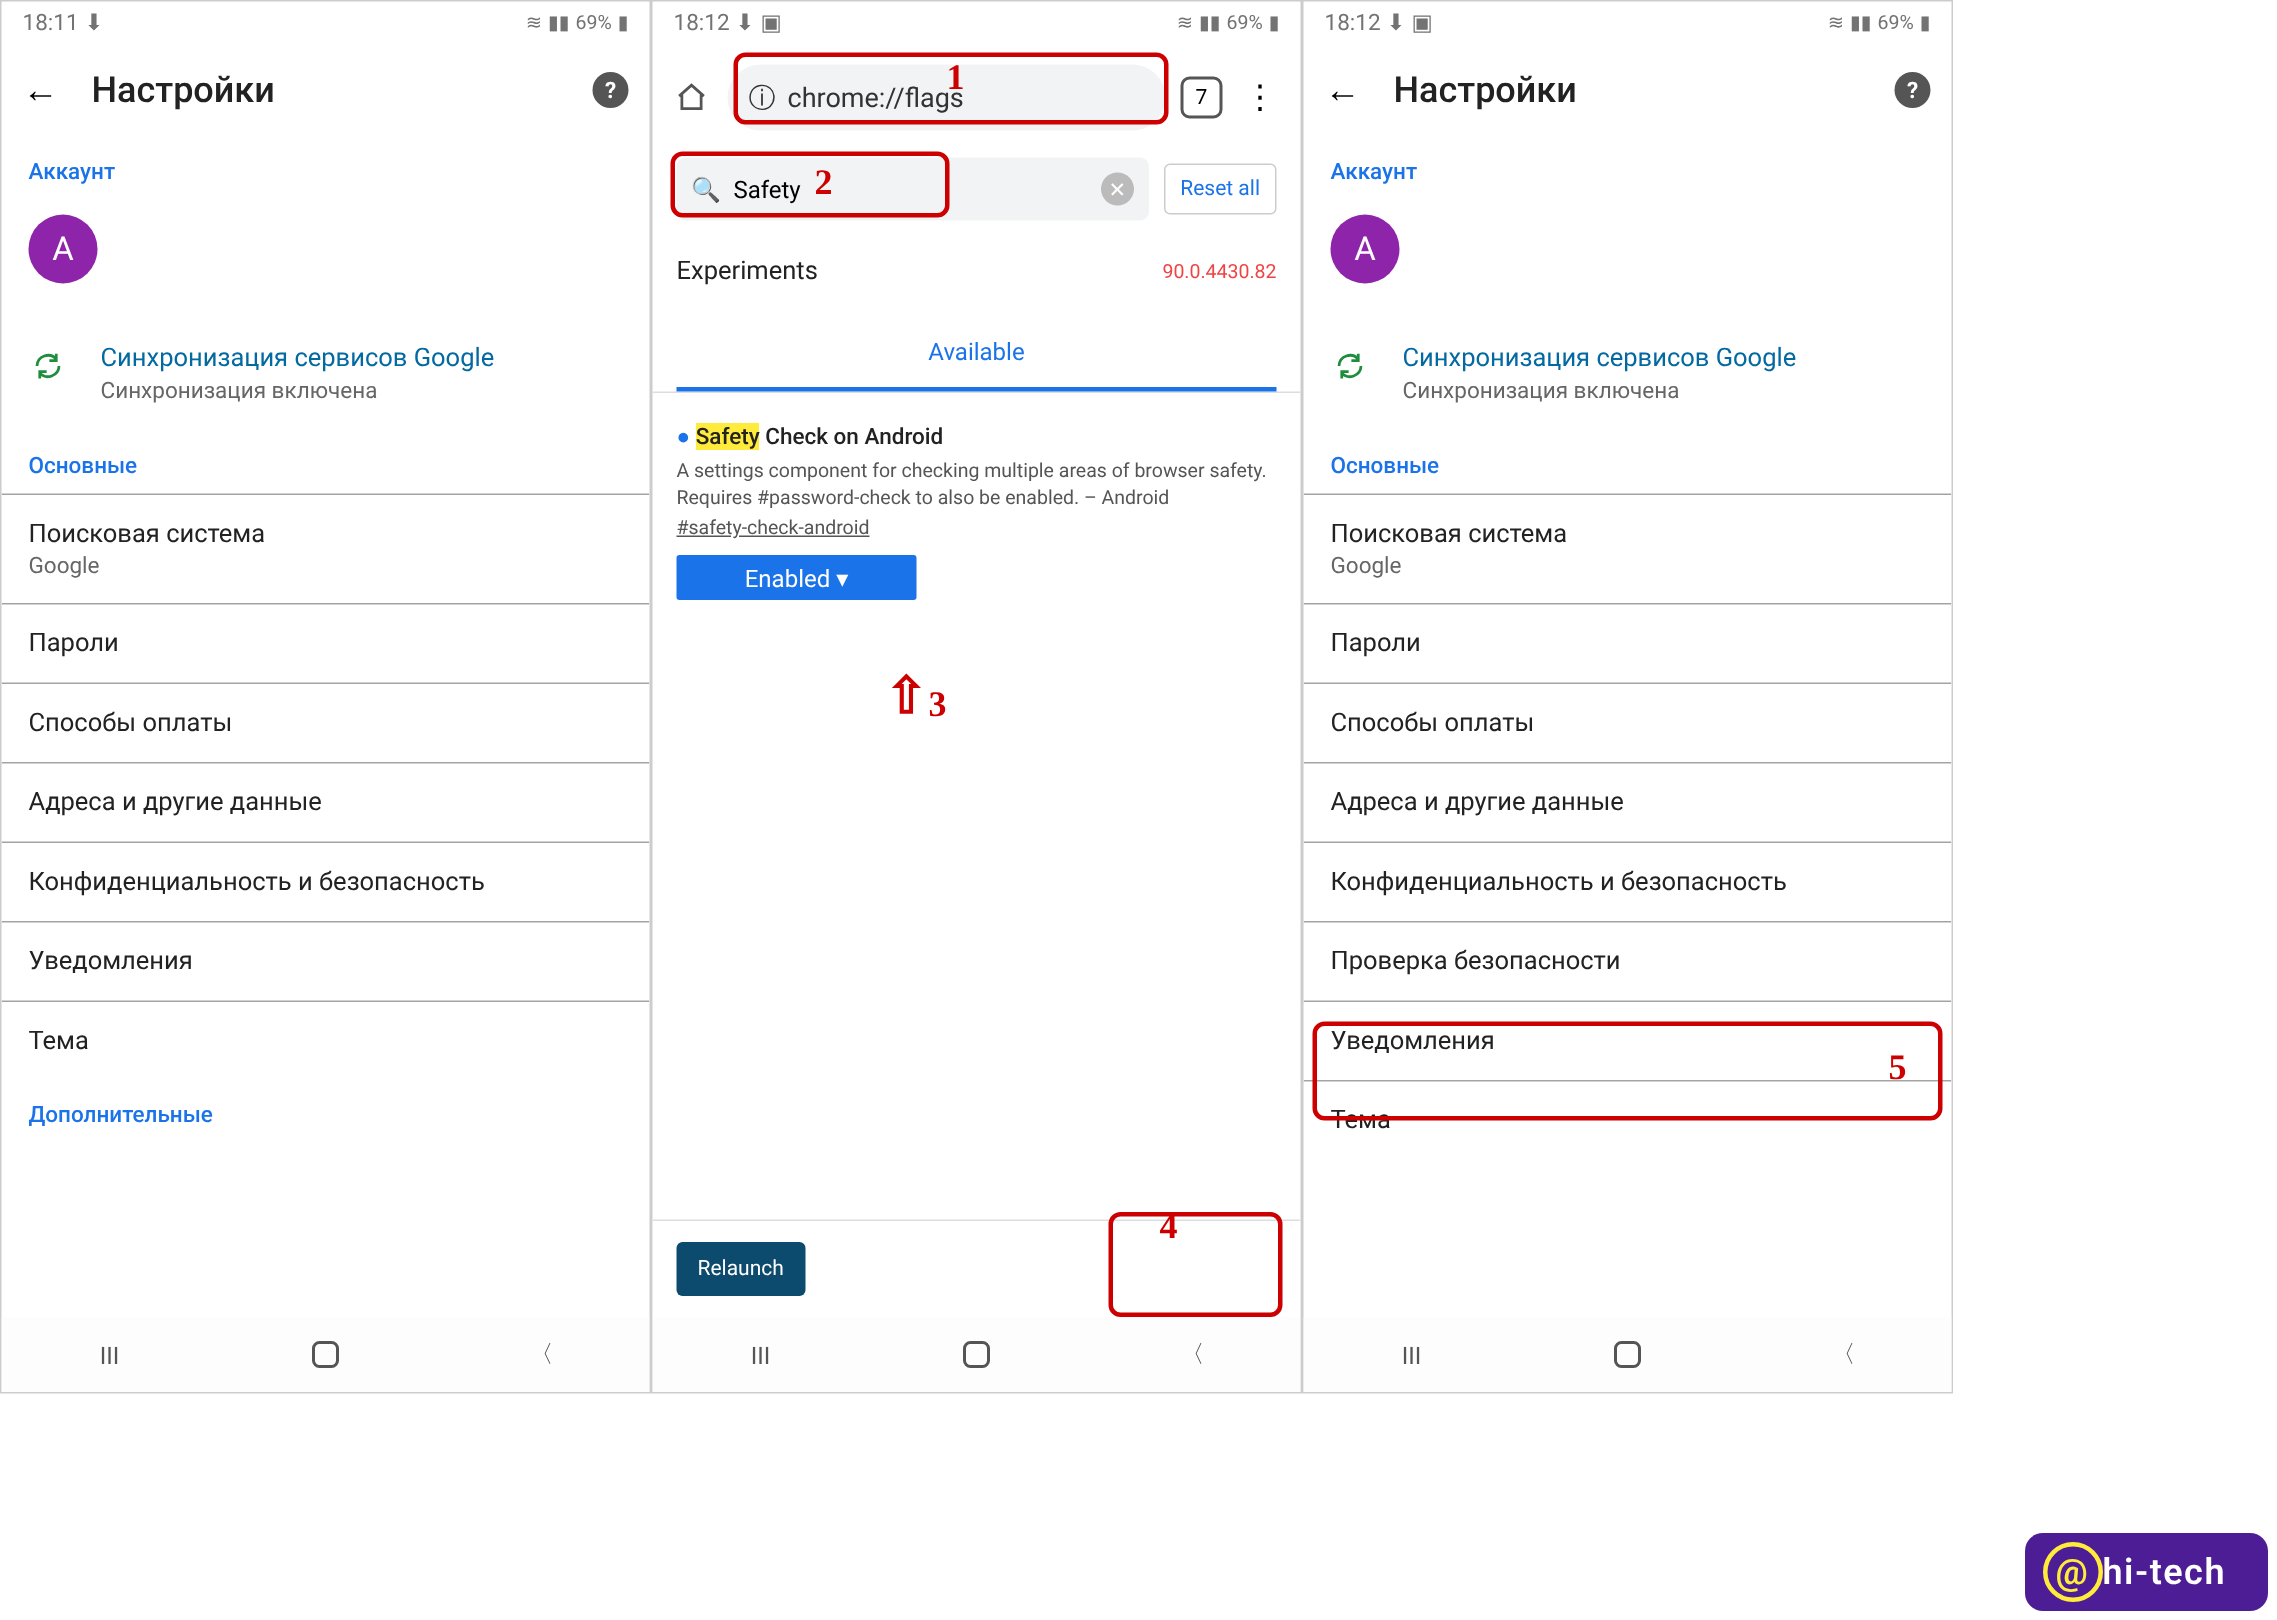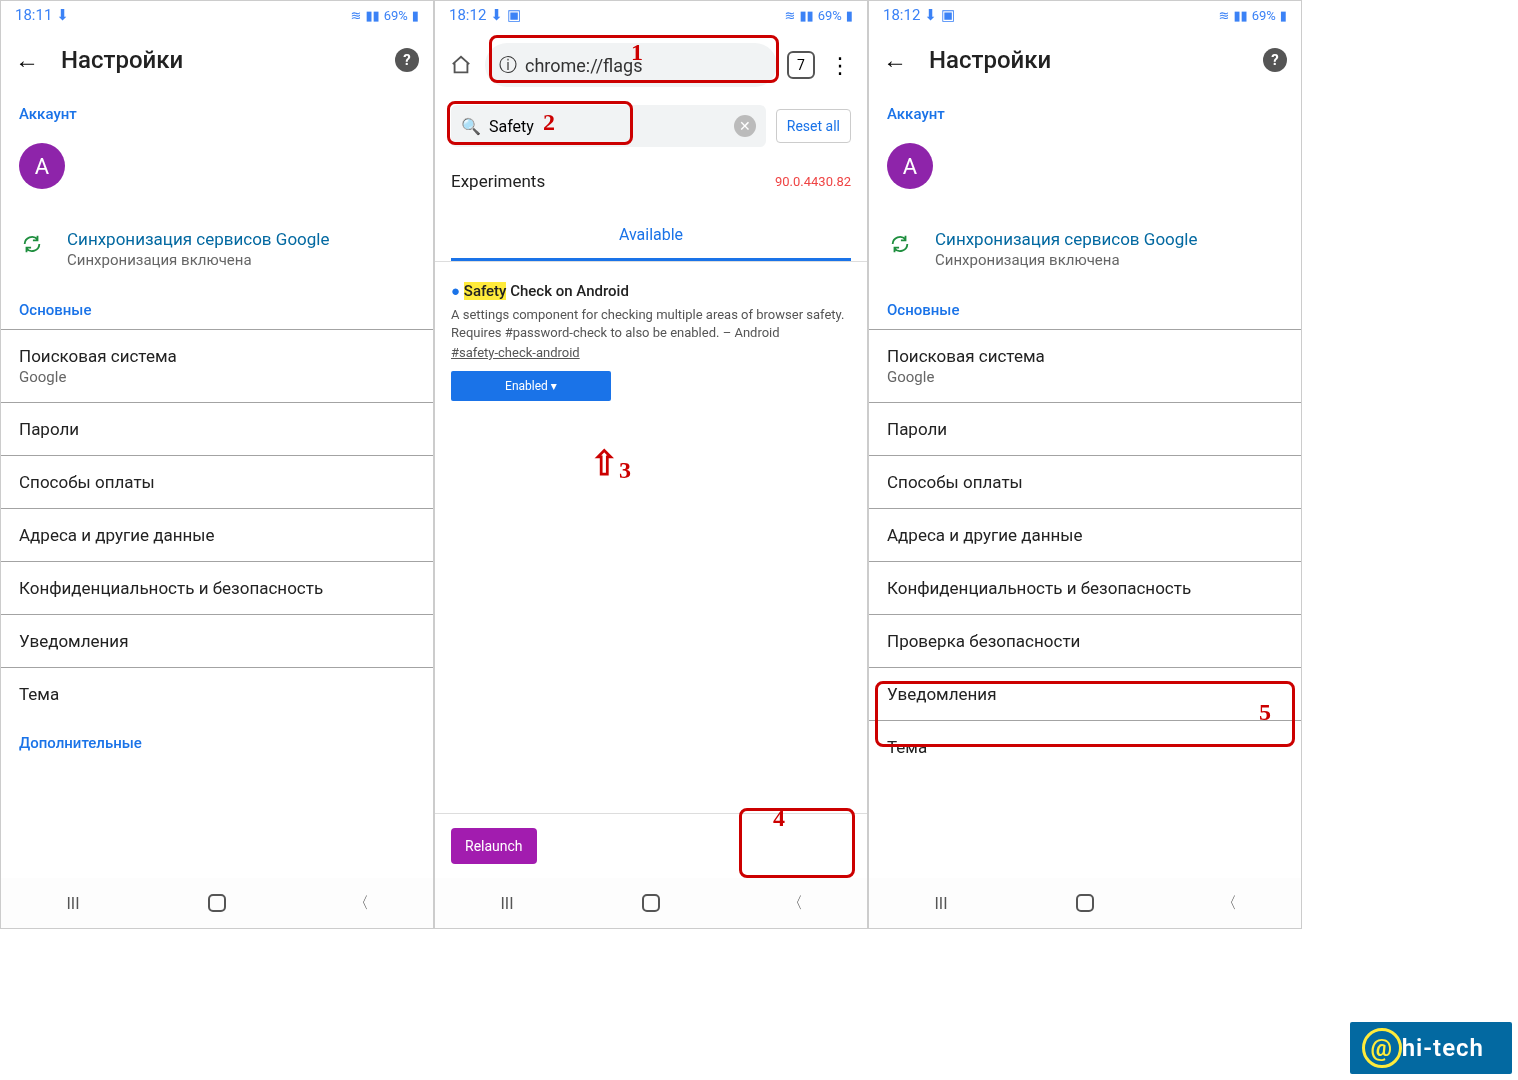--- a/index.html
+++ b/index.html
@@ -21,21 +21,21 @@
     position: relative;
     overflow: hidden;
   }
   .status-bar {
     height: 28px;
     display: flex;
     justify-content: space-between;
     align-items: center;
     padding: 12px 14px;
     font-size: 15px;
-    color: #3b82f6;
+    color: #737373;
   }
   .status-left, .status-right { display: flex; align-items: center; gap: 4px; }
   .status-right span { font-size: 13px; }
   .header {
     height: 62px;
     display: flex;
     align-items: center;
     padding: 0 14px;
     gap: 22px;
   }
@@ -70,29 +70,29 @@
   .exp-ver { font-size:13px; color:#ef4444;}
   .tabs { display:flex; margin-top:20px; border-bottom:1px solid #ddd; padding:0 16px;}
   .tab { flex:1; text-align:center; padding:14px 0; font-size:16px; color:#666;}
   .tab.active { color:#1a73e8; border-bottom:3px solid #1a73e8;}
   .flag-block { padding: 20px 16px 8px; }
   .flag-title { font-size:15px; color:#222; font-weight:500;}
   .flag-title .hl { background:#ffeb3b;}
   .flag-title::before{content:"● "; color:#1a73e8;}
   .flag-desc { font-size:13px; color:#555; margin-top:6px; line-height:1.35;}
   .flag-anchor { font-size:13px; color:#555; text-decoration:underline; margin-top:4px; display:inline-block;}
-  .enabled-select { margin-top:10px; width:160px; height:30px; background:#1a73e8; color:#fff; display:flex; align-items:center; justify-content:center; font-size:12px; border-radius:2px;}
+  .enabled-select { margin-top:10px; width:160px; height:30px; background:#1a73e8; color:#fff; display:flex; align-items:center; justify-content:center; font-size:16px; border-radius:2px;}
   .relaunch-bar { position:absolute; bottom:50px; left:0; right:0; border-top:1px solid #ddd; padding:14px 16px; display:flex; align-items:center; gap:10px; background:#fff;}
   .relaunch-text { flex:1; font-size:13px; color:#444; line-height:1.35;}
-  .relaunch-btn { background:#a21caf; color:#fff; border-radius:4px; padding:10px 14px; font-size:14px;}
+  .relaunch-btn { background:#0c4a6e; color:#fff; border-radius:4px; padding:10px 14px; font-size:14px;}
   
   .anno { position:absolute; border:3px solid #c00; border-radius:8px; pointer-events:none; }
   .anno-num { position:absolute; color:#c00; font-weight:bold; font-family:Georgia,serif; font-size:24px; pointer-events:none;}
   .arrow-up { position:absolute; color:#c00; font-size:34px; font-weight:bold; pointer-events:none;}
-  .watermark { position:absolute; right:6px; bottom:6px; background:#0369a1; color:#fff; font-size:24px; font-weight:600; padding:12px 28px 12px 52px; border-radius:2px; letter-spacing:1px; display:flex; align-items:center; gap:10px;}
+  .watermark { position:absolute; right:6px; bottom:6px; background:#4c1d95; color:#fff; font-size:24px; font-weight:600; padding:12px 28px 12px 52px; border-radius:12px; letter-spacing:1px; display:flex; align-items:center; gap:10px;}
   .watermark::before{content:"@"; width:34px;height:34px;border:3px solid #ffeb3b; border-radius:50%; display:flex;align-items:center;justify-content:center; color:#ffeb3b; position:absolute; left:12px;}
   .list-wrap { flex:1; overflow:hidden; }
 </style>
 </head>
 <body>
 
 <div class="phone">
   <div class="status-bar">
     <div class="status-left">
       <span>18:11</span>

